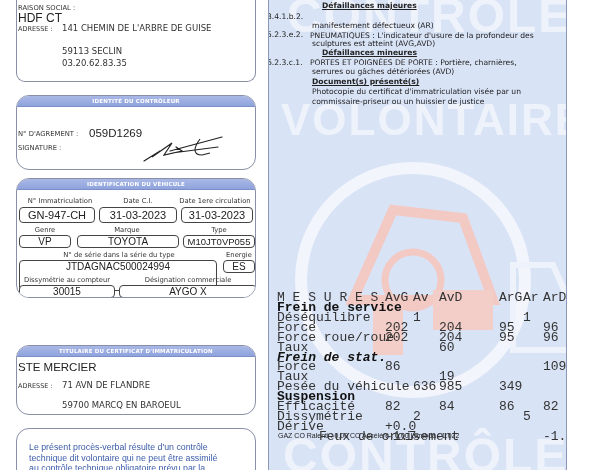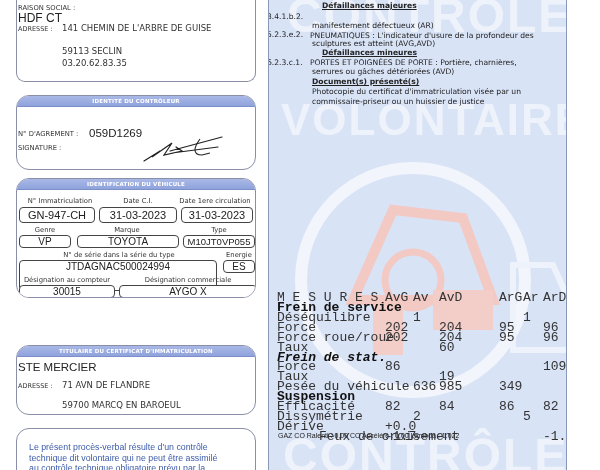--- a/index.html
+++ b/index.html
@@ -92,21 +92,21 @@
   <div class="cell-label" style="left:58px;top:47px;width:104px;">Marque</div>
   <div class="cell-box" style="left:60px;top:56px;width:102px;height:13px;line-height:12px;font-size:10px;">TOYOTA</div>
   <div class="cell-label" style="left:166px;top:47px;width:72px;">Type</div>
   <div class="cell-box" style="left:166px;top:56px;width:72px;height:13px;line-height:12px;font-size:9.5px;">M10JT0VP055</div>
 
   <div class="cell-label" style="left:2px;top:72px;width:200px;">N° de série dans la série du type</div>
   <div class="cell-box" style="left:2px;top:81px;width:198px;height:31px;line-height:12px;font-size:10px;">JTDAGNAC500024994</div>
   <div class="cell-label" style="left:204px;top:72px;width:36px;">Energie</div>
   <div class="cell-box" style="left:206px;top:81px;width:32px;height:13px;line-height:12px;font-size:10px;">ES</div>
 
-  <div class="cell-label" style="left:2px;top:97px;width:96px;">Désignation au compteur</div>
+  <div class="cell-label" style="left:2px;top:97px;width:96px;">Dissymétrie au compteur</div>
   <div class="cell-box" style="left:2px;top:106px;width:96px;height:13px;line-height:12px;font-size:10px;">30015</div>
   <div class="cell-label" style="left:102px;top:97px;width:138px;">Désignation commerciale</div>
   <div class="cell-box" style="left:102px;top:106px;width:138px;height:13px;line-height:12px;font-size:10px;">AYGO X</div>
 </div>
 
 <div class="box" id="box-holder">
   <div class="box-head">TITULAIRE DU CERTIFICAT D'IMMATRICULATION</div>
   <div class="field val-lg" style="left:1px;top:15px;font-size:11.5px;">STE MERCIER</div>
   <div class="field small-label" style="left:1px;top:36px;font-size:6.5px;">ADRESSE :</div>
   <div class="field val-md" style="left:45px;top:34px;">71 AVN DE FLANDRE</div>

